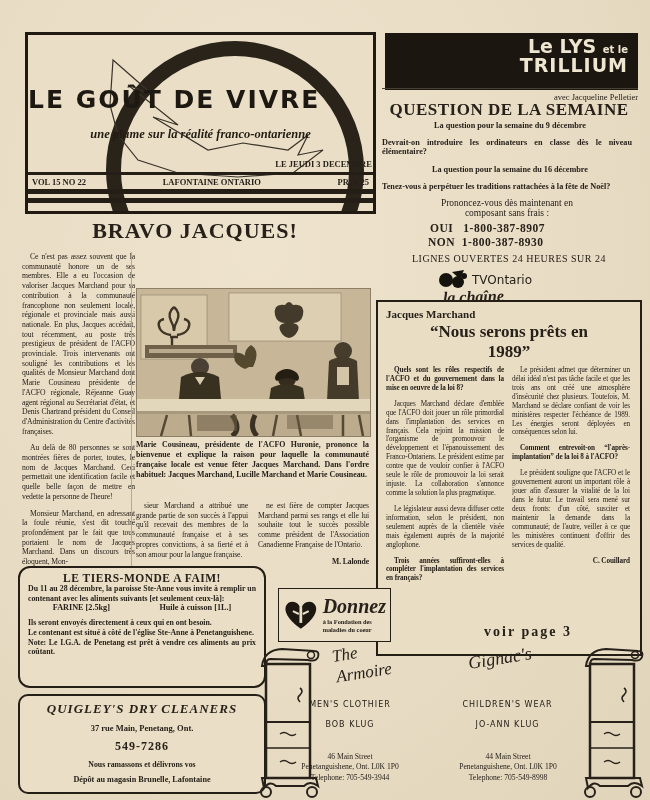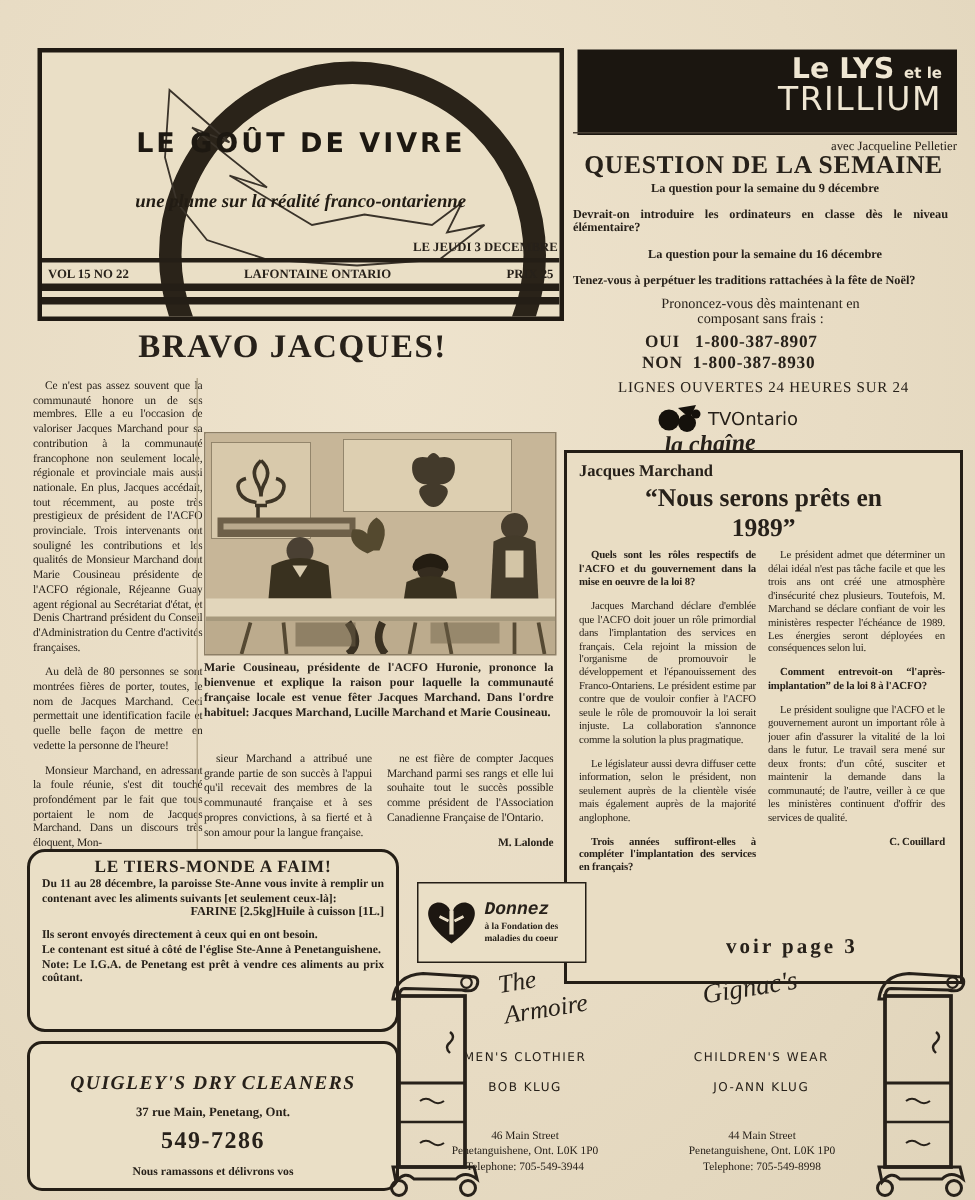--- a/index.html
+++ b/index.html
@@ -7,32 +7,32 @@
   .page{position:relative;width:650px;height:800px;background:
     radial-gradient(ellipse at 40% 30%, #eee3cd 0%, #e8dcc4 55%, #e0d4ba 100%);}
   .abs{position:absolute;}
   .ctr{text-align:center;}
   .just{text-align:justify;}
   p{margin:0 0 7px 0;text-indent:8px;}
   
   .masthead{left:25px;top:32px;width:345px;height:176px;border:3px solid #201a13;overflow:hidden;background:#ead fc;}
   .masthead{background:#eadfc6;}
   .ring{position:absolute;left:78px;top:6px;width:228px;height:228px;border:15px solid #2a2319;border-radius:50%;}
-  .mh-title{position:absolute;left:0;top:50px;width:100%;text-align:center;font-family:"DejaVu Sans",sans-serif;font-weight:bold;font-size:18px;letter-spacing:2px;color:#1d1811;}
+  .mh-title{position:absolute;left:0;top:50px;width:100%;font-family:"DejaVu Sans",sans-serif;font-weight:bold;font-size:25px;letter-spacing:2px;color:#1d1811;}
   .mh-tag{position:absolute;left:0;top:92px;width:100%;text-align:center;font-style:italic;font-weight:bold;font-size:12.5px;color:#221c14;}
   .mh-date{position:absolute;left:0;top:124px;width:100%;text-align:right;font-weight:bold;font-size:8.5px;padding-left:18px;}
   .mh-rule1{position:absolute;left:0;top:137px;width:100%;height:3px;background:#241e16;}
   .mh-vol{position:absolute;left:0;top:142px;width:100%;font-weight:bold;font-size:8.5px;display:flex;justify-content:space-between;padding:0 4px;box-sizing:border-box;}
   .mh-rule2{position:absolute;left:0;top:154px;width:100%;height:5px;background:#241e16;}
   .mh-rule3{position:absolute;left:0;top:163px;width:100%;height:5px;background:#241e16;}
   
   .lys-box{left:385px;top:33px;width:253px;height:57px;background:#1b1610;color:#efe6d2;text-align:right;padding:4px 10px 0 0;box-sizing:border-box;overflow:hidden;}
   .lys-l1{font-size:19px;font-weight:bold;font-family:"DejaVu Sans",sans-serif;line-height:1;}
   .lys-etle{font-size:10px;font-weight:bold;}
-  .lys-l2{font-size:22px;font-weight:normal;font-family:"DejaVu Sans",sans-serif;letter-spacing:1px;line-height:1;}
+  .lys-l2{font-size:19px;font-weight:bold;font-family:"DejaVu Sans",sans-serif;letter-spacing:1px;line-height:1;}
   .lys-by{left:470px;top:92px;width:168px;text-align:right;font-size:8.5px;}
   .q-hr{left:382px;top:88px;width:256px;height:1px;background:#4a4136;}
   
   .q-title{left:380px;top:100px;width:258px;text-align:center;font-weight:bold;font-size:17px;letter-spacing:0.5px;}
   .q-s{font-weight:bold;font-size:8.2px;}
   .q-oui{font-weight:bold;font-size:11.5px;letter-spacing:0.5px;}
   .tvo-bar{left:378px;top:281px;width:260px;height:15px;background:#15110c;color:#f0e7d3;text-align:center;font-weight:bold;font-size:9.5px;line-height:15px;}
   .lachaine{left:440px;top:266px;font-style:italic;font-weight:bold;font-size:16px;border-bottom:1.5px solid #241e16;transform:rotate(-2deg);}
   
   .bravo{left:30px;top:218px;width:330px;text-align:center;font-weight:bold;font-size:22px;letter-spacing:1px;}
@@ -53,30 +53,30 @@
   .m-col{font-size:7.2px;line-height:1.24;letter-spacing:-0.1px;overflow:hidden;text-align:justify;}
   .m-q{font-weight:bold;}
   .m-see{position:absolute;left:60px;top:322px;width:180px;text-align:center;font-weight:bold;font-size:14px;letter-spacing:2px;}
   
   .tiers{left:18px;top:566px;width:248px;height:122px;border:2.5px solid #241e16;border-radius:12px;padding:4px 8px;box-sizing:border-box;overflow:hidden;background:#eadfc6;}
   .t-title{text-align:center;font-weight:bold;font-size:11.5px;letter-spacing:0.5px;}
   .t-txt{font-weight:bold;font-size:7.8px;line-height:1.25;text-align:justify;}
   .t-items{display:flex;justify-content:space-around;font-weight:bold;font-size:8.2px;margin:2px 0;}
   .t-items div{line-height:1.8;}
   
-  .quig{left:18px;top:694px;width:248px;height:100px;border:2px solid #241e16;border-radius:10px;text-align:center;box-sizing:border-box;padding-top:18px;overflow:hidden;background:#eadfc6;}
+  .quig{left:18px;top:694px;width:248px;height:100px;border:2px solid #241e16;border-radius:10px;text-align:center;box-sizing:border-box;padding-top:5px;overflow:hidden;background:#eadfc6;}
   .qg-title{font-style:italic;font-weight:bold;font-size:13px;letter-spacing:1px;}
   .qg-addr{font-weight:bold;font-size:8.5px;margin-top:6px;}
-  .qg-phone{font-weight:bold;font-size:16px;margin-top:6px;letter-spacing:1px;}
+  .qg-phone{font-weight:bold;font-size:12px;margin-top:6px;letter-spacing:1px;}
   .qg-svc{font-weight:bold;font-size:7.8px;margin-top:6px;line-height:1.3;}
   .qg-dep{font-weight:bold;font-size:8.2px;margin-top:5px;}
   
   .don{left:278px;top:588px;width:113px;height:54px;border:1.5px solid #241e16;background:#eadfc6;display:flex;align-items:center;padding:2px 4px;box-sizing:border-box;}
   .don-txt{margin-left:4px;}
-  .don-big{font-style:italic;font-weight:bold;font-size:12px;line-height:1;font-family:Liberation Mono, monospace;}
+  .don-big{font-style:italic;font-weight:bold;font-size:20px;line-height:1;}
   .don-sm{font-weight:bold;font-size:6.3px;line-height:1.25;margin-top:2px;}
   
   .ad-name{font-style:italic;font-size:17px;transform:rotate(-9deg);font-family:"Liberation Serif",serif;}
   .ad-type{font-size:8px;letter-spacing:1px;font-family:"DejaVu Sans",sans-serif;}
   .ad-own{font-size:8px;letter-spacing:1px;font-family:"DejaVu Sans",sans-serif;}
   .ad-addr{font-size:7.6px;line-height:1.35;}
   svg{display:block;}
 </style>
 </head>
 <body>
@@ -215,21 +215,21 @@
       <p class="m-q">Comment entrevoit-on “l'après-implantation” de la loi 8 à l'ACFO?</p>
       <p>Le président souligne que l'ACFO et le gouvernement auront un important rôle à jouer afin d'assurer la vitalité de la loi dans le futur. Le travail sera mené sur deux fronts: d'un côté, susciter et maintenir la demande dans la communauté; de l'autre, veiller à ce que les ministères continuent d'offrir des services de qualité.</p>
       <p class="byline">C. Couillard</p>
     </div>
     <div class="m-see">voir page 3</div>
   </div>
 
   <div class="abs tiers">
     <div class="t-title">LE TIERS-MONDE A FAIM!</div>
     <div class="t-txt">Du 11 au 28 décembre, la paroisse Ste-Anne vous invite à remplir un contenant avec les aliments suivants [et seulement ceux-là]:</div>
-    <div class="t-items" style="margin-top:-2px;justify-content:flex-end;">
+    <div class="t-items" style="margin-top:-2px;">
       <div>FARINE [2.5kg]</div>
       <div>Huile à cuisson [1L.]</div>
     </div>
     <div class="t-txt">Ils seront envoyés directement à ceux qui en ont besoin.</div>
     <div class="t-txt">Le contenant est situé à côté de l'église Ste-Anne à Penetanguishene.</div>
     <div class="t-txt">Note:  Le I.G.A. de Penetang est prêt à vendre ces aliments au prix coûtant.</div>
   </div>
 
   <div class="abs quig">
     <div class="qg-title">QUIGLEY'S DRY CLEANERS</div>

